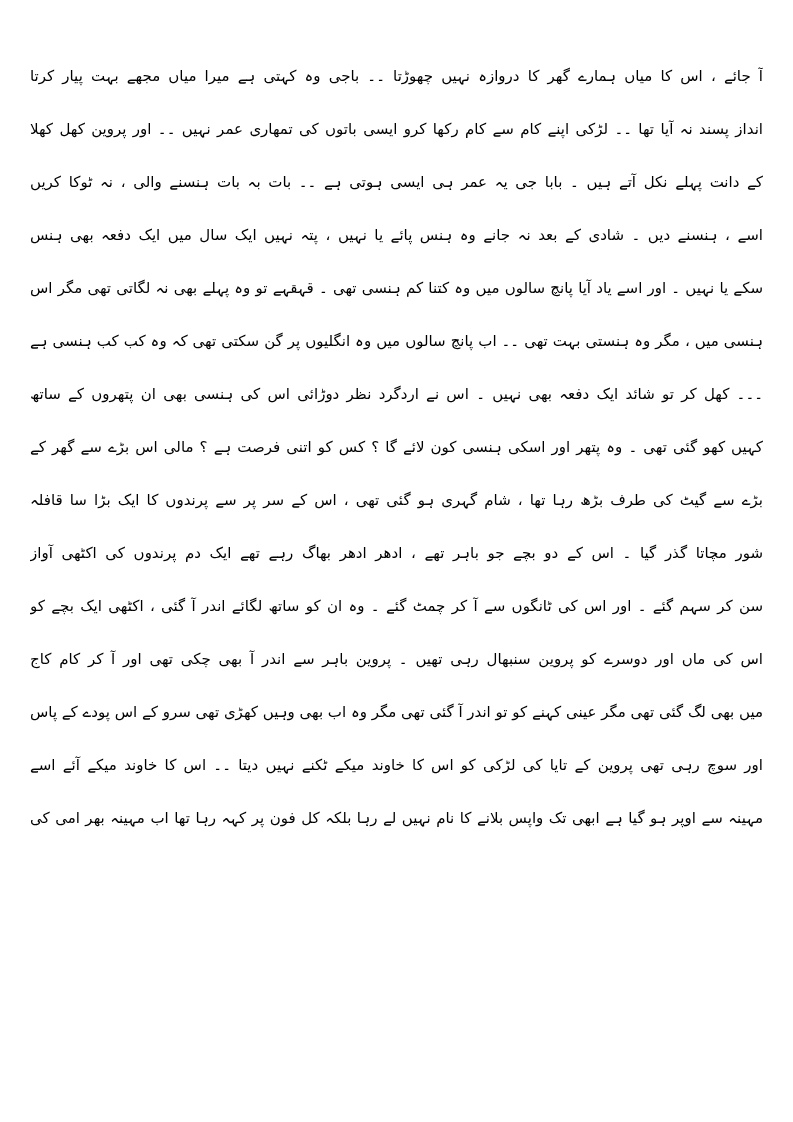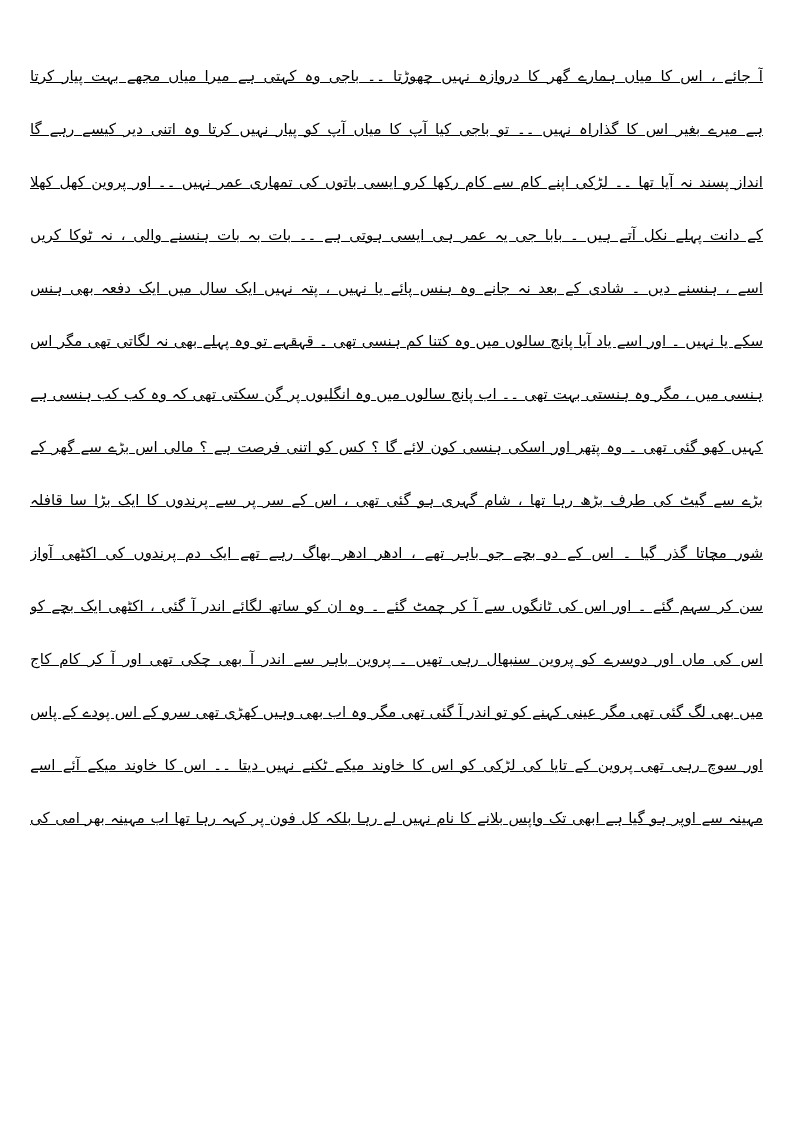--- a/index.html
+++ b/index.html
@@ -16,46 +16,45 @@
   .page {
     box-sizing: border-box;
     width: 793px;
     height: 1122px;
     background: #ffffff;
     padding: 50px 30px 0 30px;
   }
   .text-block {
     direction: rtl;
     unicode-bidi: embed;
-    text-decoration: underline;
   }
   .text-line {
     height: 53px;
     line-height: 53px;
     font-size: 15px;
     color: #000000;
     text-align: justify;
     text-align-last: justify;
     overflow: hidden;
     white-space: normal;
   }
 </style>
 </head>
 <body>
 
 <div class="page">
   <div class="text-block">
 
   <div class="text-line">آ جائے ، اس کا میاں ہمارے گھر کا دروازہ نہیں چھوڑتا ۔۔ باجی وہ کہتی ہے میرا میاں مجھے بہت پیار کرتا</div>
-      <div class="text-line">ہے میرے بغیر اس کا گذاراہ نہیں ۔۔ تو باجی کیا آپ کا میاں آپ کو پیار نہیں کرتا وہ اتنی دیر کیسے رہے گا</div>
       <div class="text-line">انداز پسند نہ آیا تھا ۔۔ لڑکی اپنے کام سے کام رکھا کرو ایسی باتوں کی تمھاری عمر نہیں ۔۔ اور پروین کھل کھلا</div>
       <div class="text-line">کے دانت پہلے نکل آتے ہیں ۔ بابا جی یہ عمر ہی ایسی ہوتی ہے ۔۔ بات بہ بات ہنسنے والی ، نہ ٹوکا کریں</div>
       <div class="text-line">اسے ، ہنسنے دیں ۔ شادی کے بعد نہ جانے وہ ہنس پائے یا نہیں ، پتہ نہیں ایک سال میں ایک دفعہ بھی ہنس</div>
       <div class="text-line">سکے یا نہیں ۔ اور اسے یاد آیا پانچ سالوں میں وہ کتنا کم ہنسی تھی ۔ قہقہے تو وہ پہلے بھی نہ لگاتی تھی مگر اس کی ہنسی</div>
       <div class="text-line">ہنسی میں ، مگر وہ ہنستی بہت تھی ۔۔ اب پانچ سالوں میں وہ انگلیوں پر گن سکتی تھی کہ وہ کب کب ہنسی ہے</div>
+      <div class="text-line">۔۔۔ کھل کر تو شائد ایک دفعہ بھی نہیں ۔ اس نے اردگرد نظر دوڑائی اس کی ہنسی بھی ان پتھروں کے ساتھ</div>
       <div class="text-line">کہیں کھو گئی تھی ۔ وہ پتھر اور اسکی ہنسی کون لائے گا ؟ کس کو اتنی فرصت ہے ؟ مالی اس بڑے سے گھر کے</div>
       <div class="text-line">بڑے سے گیٹ کی طرف بڑھ رہا تھا ، شام گہری ہو گئی تھی ، اس کے سر پر سے پرندوں کا ایک بڑا سا قافلہ</div>
       <div class="text-line">شور مچاتا گذر گیا ۔ اس کے دو بچے جو باہر تھے ، ادھر ادھر بھاگ رہے تھے ایک دم پرندوں کی اکٹھی آواز</div>
       <div class="text-line">سن کر سہم گئے ۔ اور اس کی ٹانگوں سے آ کر چمٹ گئے ۔ وہ ان کو ساتھ لگائے اندر آ گئی ، اکٹھی ایک بچے کو</div>
       <div class="text-line">اس کی ماں اور دوسرے کو پروین سنبھال رہی تھیں ۔ پروین باہر سے اندر آ بھی چکی تھی اور آ کر کام کاج</div>
       <div class="text-line">میں بھی لگ گئی تھی مگر عینی کہنے کو تو اندر آ گئی تھی مگر وہ اب بھی وہیں کھڑی تھی سرو کے اس پودے کے پاس ،</div>
       <div class="text-line">اور سوچ رہی تھی پروین کے تایا کی لڑکی کو اس کا خاوند میکے ٹکنے نہیں دیتا ۔۔ اس کا خاوند میکے آئے اسے</div>
       <div class="text-line">مہینہ سے اوپر ہو گیا ہے ابھی تک واپس بلانے کا نام نہیں لے رہا بلکہ کل فون پر کہہ رہا تھا اب مہینہ بھر امی کی</div>
     </div>
 </div>

